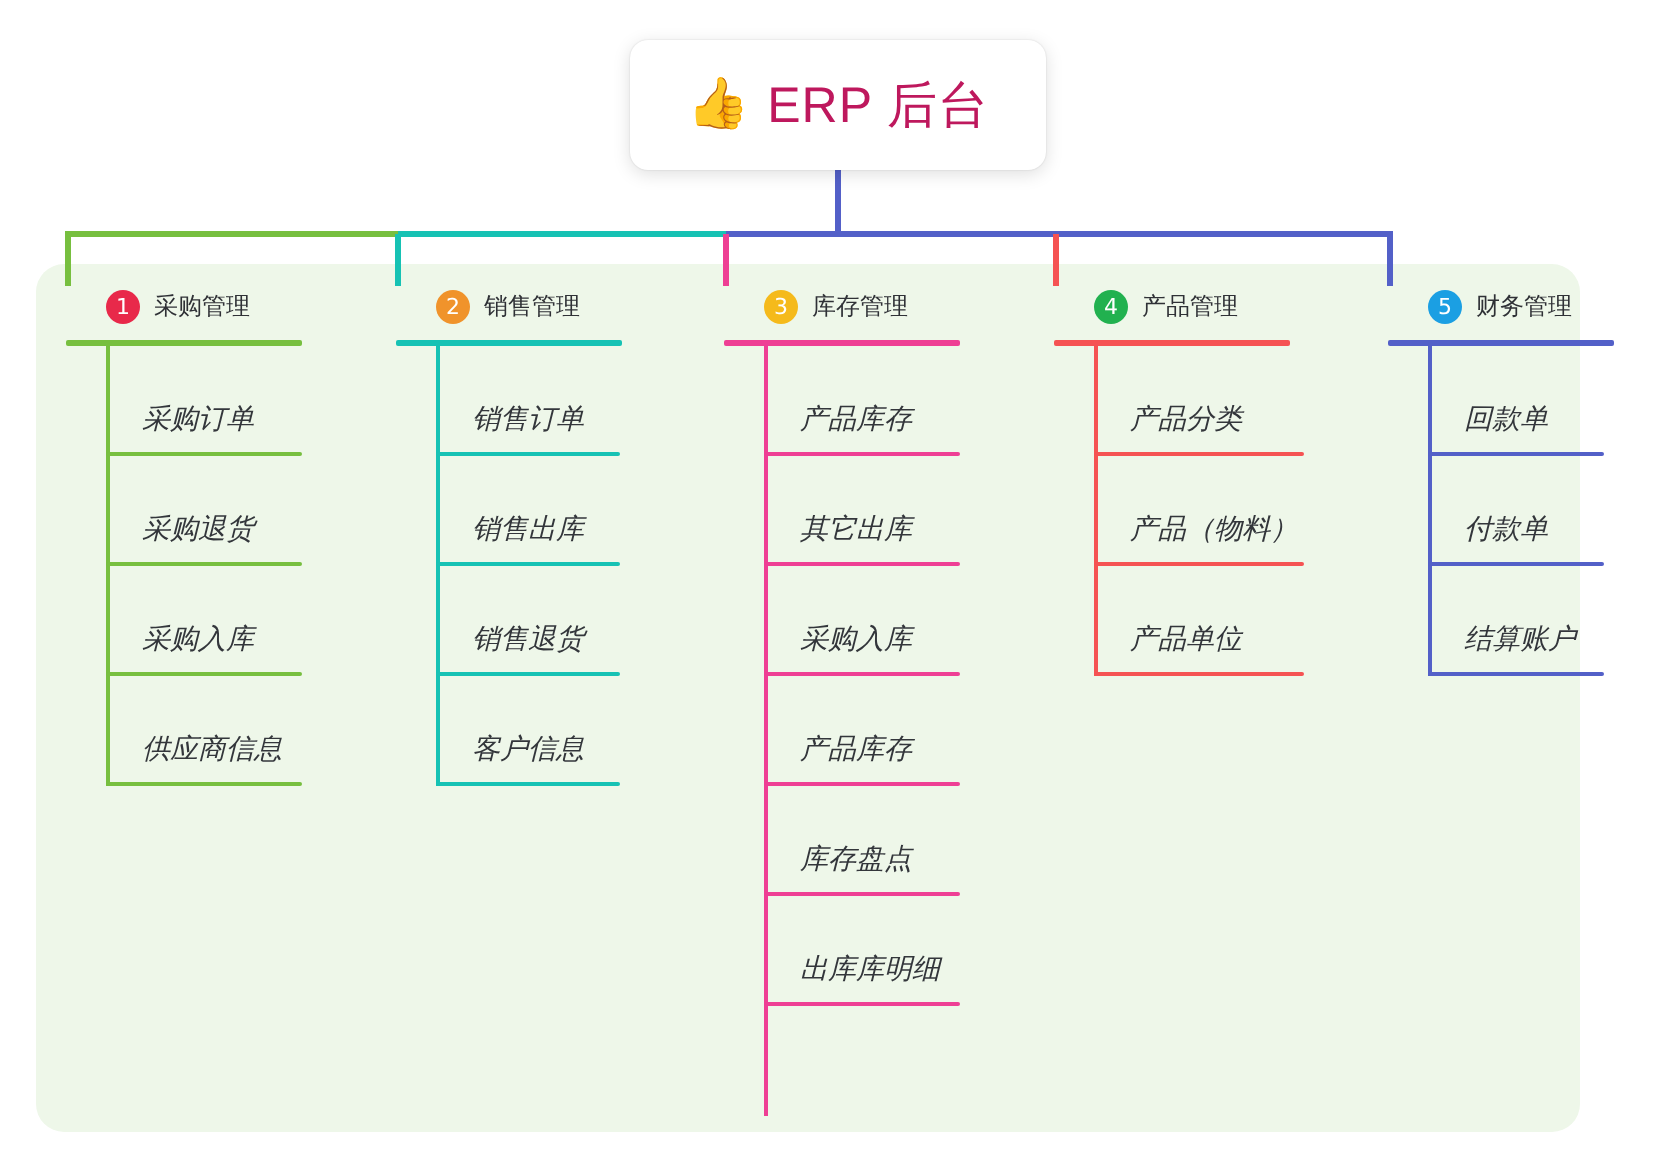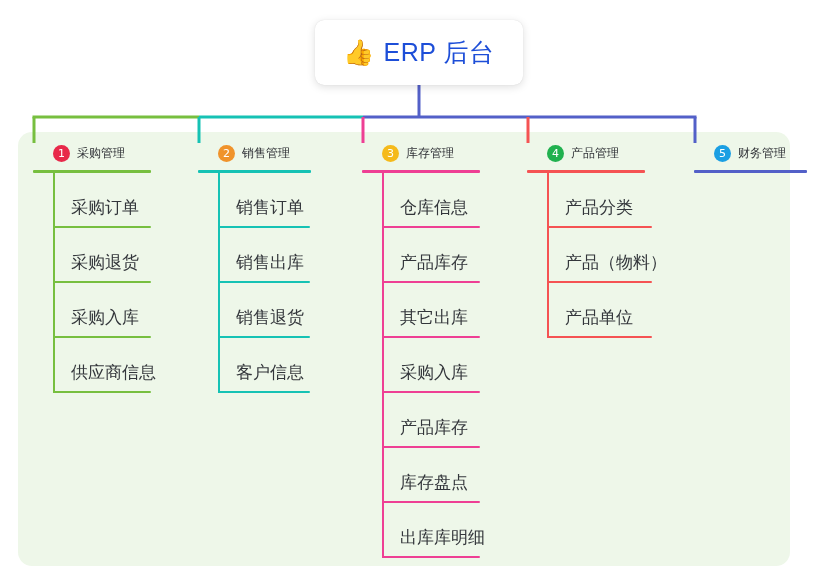--- a/index.html
+++ b/index.html
@@ -36,21 +36,21 @@
     gap: 9px;
     box-sizing: border-box;
   }
   #root-card .thumb {
     font-size: 25px;
     line-height: 1;
     display: inline-block;
   }
   #root-card .root-text {
     font-size: 25px;
-    color: #1d4ed8;
+    color: #be185d;
     letter-spacing: 0.5px;
     white-space: nowrap;
   }
 
   
   #connectors {
     position: absolute;
     left: 0;
     top: 0;
     width: 839px;
@@ -119,23 +119,24 @@
   .leaf {
     position: relative;
     height: 55px;
     box-sizing: border-box;
     padding-left: 18px;
   }
   .leaf-label {
     position: absolute;
     left: 18px;
     bottom: 9px;
-    font-size: 17px;
+    font-size: 14px;
     color: #33363b;
     white-space: nowrap;
+    font-style: italic;
   }
   .leaf-rule {
     position: absolute;
     left: 0;
     bottom: 0;
     height: 2px;
     border-radius: 1px;
   }
 </style>
 </head>
@@ -217,24 +218,20 @@
       </div>
       <div class="column" style="left: 362px;">
         <div class="col-head">
           <span class="badge" style="background: rgb(245, 186, 27);">3</span>
           <span class="col-title">库存管理</span>
         </div>
         <div class="head-rule" style="background: rgb(238, 63, 148); width: 118px;"></div>
         <div class="children">
           <div class="spine" style="background: rgb(238, 63, 148); height: 385px;"></div>
           <div class="leaf">
-            <span class="leaf-label">仓库信息</span>
-            <div class="leaf-rule" style="background: rgb(238, 63, 148); width: 98px;"></div>
-          </div>
-          <div class="leaf">
             <span class="leaf-label">产品库存</span>
             <div class="leaf-rule" style="background: rgb(238, 63, 148); width: 98px;"></div>
           </div>
           <div class="leaf">
             <span class="leaf-label">其它出库</span>
             <div class="leaf-rule" style="background: rgb(238, 63, 148); width: 98px;"></div>
           </div>
           <div class="leaf">
             <span class="leaf-label">采购入库</span>
             <div class="leaf-rule" style="background: rgb(238, 63, 148); width: 98px;"></div>
@@ -274,16 +271,31 @@
             <div class="leaf-rule" style="background: rgb(245, 83, 83); width: 105px;"></div>
           </div>
         </div>
       </div>
       <div class="column" style="left: 694px;">
         <div class="col-head">
           <span class="badge" style="background: rgb(27, 159, 227);">5</span>
           <span class="col-title">财务管理</span>
         </div>
         <div class="head-rule" style="background: rgb(83, 96, 200); width: 113px;"></div>
+        <div class="children">
+          <div class="spine" style="background: rgb(83, 96, 200); height: 165px;"></div>
+          <div class="leaf">
+            <span class="leaf-label">回款单</span>
+            <div class="leaf-rule" style="background: rgb(83, 96, 200); width: 88px;"></div>
+          </div>
+          <div class="leaf">
+            <span class="leaf-label">付款单</span>
+            <div class="leaf-rule" style="background: rgb(83, 96, 200); width: 88px;"></div>
+          </div>
+          <div class="leaf">
+            <span class="leaf-label">结算账户</span>
+            <div class="leaf-rule" style="background: rgb(83, 96, 200); width: 88px;"></div>
+          </div>
+        </div>
       </div>
     </div>
 
 </div>
 
 </body></html>

